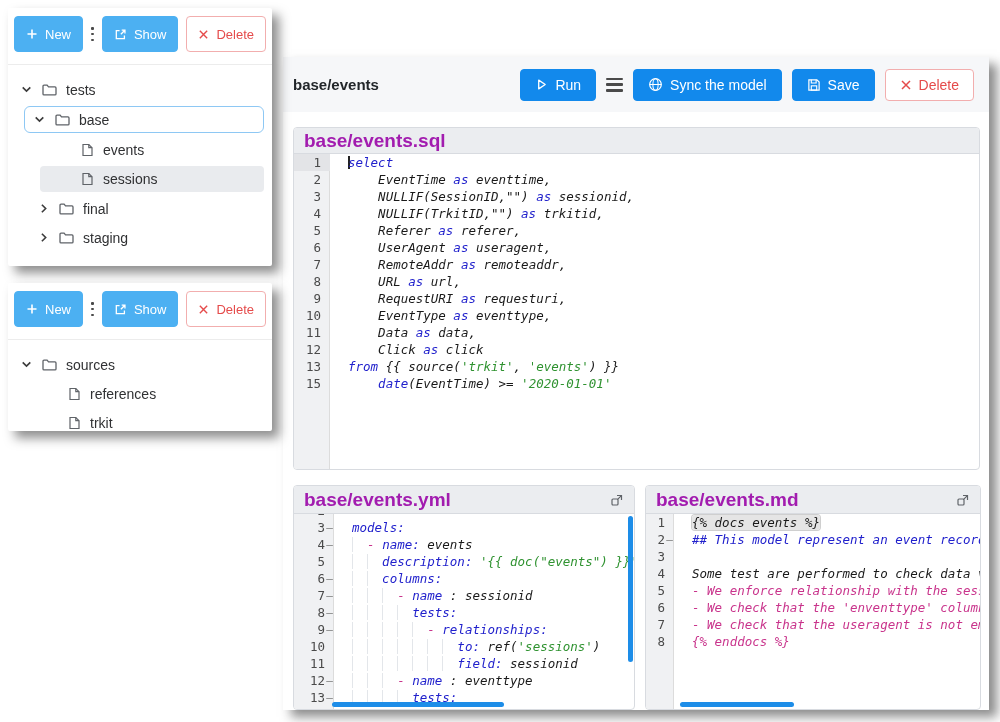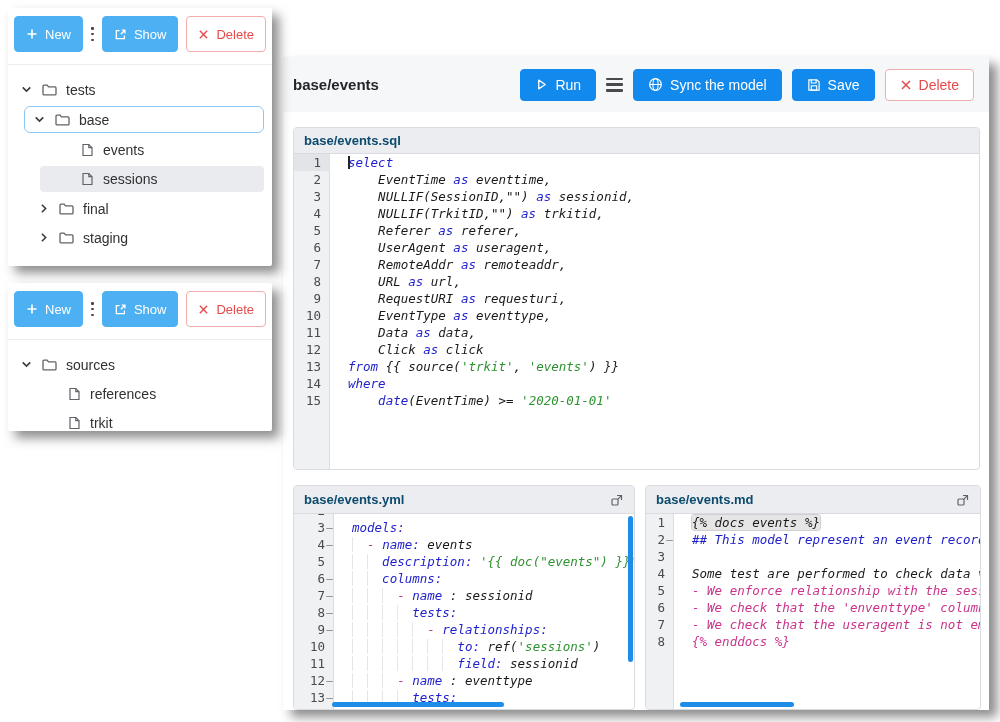--- a/index.html
+++ b/index.html
@@ -45,21 +45,21 @@
   .main-header { height:55px; background:#f6f7f9; display:flex; align-items:center; padding:0 15px 0 10px;gap:16px; }
   .main-title { font-size:15px; font-weight:700; color:#22262a; }
   .main-toolbar { margin-left:auto; display:flex; align-items:center; gap:10px; }
 
   .card { position:absolute; background:#fff; border:1px solid #d8dbe0; border-radius:4px;
           display:flex; flex-direction:column; overflow:hidden; }
   #sql-card { left:10px; top:70px; width:687px; height:343px; }
   #yml-card { left:10px; top:428px; width:342px; height:225px; }
   #md-card  { left:362px; top:428px; width:336px; height:225px; }
   .card-header { background:#ebedf0; border-bottom:1px solid #d8dbe0; padding:0 10px;
-                 font-size:13px; font-weight:700; color:#0c4a6e; display:flex; align-items:center; flex:none; }
+                 font-size:19px; font-weight:700; color:#a21caf; display:flex; align-items:center; flex:none; }
   #sql-card .card-header { height:26px; }
   #yml-card .card-header, #md-card .card-header { height:28px; }
   .expand-btn { margin-left:auto; display:inline-flex; cursor:pointer; background:none; border:none; padding:0; }
 
   .card-body { position:relative; flex:1; overflow:hidden;
                font-family:"DejaVu Sans Mono", monospace; font-size:12.5px; line-height:17px; color:#1a1a1a; }
   .gutter-bg { position:absolute; left:0; top:0; bottom:0; background:#f0f1f3; border-right:1px solid #dcdcdc; }
   .sql-ed .gutter-bg { width:36px; }
   .yml-ed .gutter-bg { width:40px; }
   .md-ed  .gutter-bg { width:28px; }
@@ -311,21 +311,20 @@
             <div class="code-row"><span class="gutter-cell"><span class="lnum">4</span><span class="fold"></span></span><span class="code-cell"><span class="tok-pl">    NULLIF(TrkitID,"") </span><span class="tok-kw">as</span><span class="tok-pl"> trkitid,</span></span></div>
             <div class="code-row"><span class="gutter-cell"><span class="lnum">5</span><span class="fold"></span></span><span class="code-cell"><span class="tok-pl">    Referer </span><span class="tok-kw">as</span><span class="tok-pl"> referer,</span></span></div>
             <div class="code-row"><span class="gutter-cell"><span class="lnum">6</span><span class="fold"></span></span><span class="code-cell"><span class="tok-pl">    UserAgent </span><span class="tok-kw">as</span><span class="tok-pl"> useragent,</span></span></div>
             <div class="code-row"><span class="gutter-cell"><span class="lnum">7</span><span class="fold"></span></span><span class="code-cell"><span class="tok-pl">    RemoteAddr </span><span class="tok-kw">as</span><span class="tok-pl"> remoteaddr,</span></span></div>
             <div class="code-row"><span class="gutter-cell"><span class="lnum">8</span><span class="fold"></span></span><span class="code-cell"><span class="tok-pl">    URL </span><span class="tok-kw">as</span><span class="tok-pl"> url,</span></span></div>
             <div class="code-row"><span class="gutter-cell"><span class="lnum">9</span><span class="fold"></span></span><span class="code-cell"><span class="tok-pl">    RequestURI </span><span class="tok-kw">as</span><span class="tok-pl"> requesturi,</span></span></div>
             <div class="code-row"><span class="gutter-cell"><span class="lnum">10</span><span class="fold"></span></span><span class="code-cell"><span class="tok-pl">    EventType </span><span class="tok-kw">as</span><span class="tok-pl"> eventtype,</span></span></div>
             <div class="code-row"><span class="gutter-cell"><span class="lnum">11</span><span class="fold"></span></span><span class="code-cell"><span class="tok-pl">    Data </span><span class="tok-kw">as</span><span class="tok-pl"> data,</span></span></div>
             <div class="code-row"><span class="gutter-cell"><span class="lnum">12</span><span class="fold"></span></span><span class="code-cell"><span class="tok-pl">    Click </span><span class="tok-kw">as</span><span class="tok-pl"> click</span></span></div>
             <div class="code-row"><span class="gutter-cell"><span class="lnum">13</span><span class="fold"></span></span><span class="code-cell"><span class="tok-kw">from</span><span class="tok-pl"> {{ source(</span><span class="tok-str">'trkit'</span><span class="tok-pl">, </span><span class="tok-str">'events'</span><span class="tok-pl">) }}</span></span></div>
-            <div class="code-row"><span class="gutter-cell"><span class="lnum">14</span><span class="fold"></span></span><span class="code-cell"><span class="tok-kw">where</span></span></div>
             <div class="code-row"><span class="gutter-cell"><span class="lnum">15</span><span class="fold"></span></span><span class="code-cell"><span class="tok-pl">    </span><span class="tok-kw">date</span><span class="tok-pl">(EventTime) &gt;= </span><span class="tok-str">'2020-01-01'</span></span></div>
           </div>
       </div>
     </div>
 
     <div class="card" id="yml-card">
       <div class="card-header">
         <span>base/events.yml</span>
         <button class="expand-btn">
           <svg width="14" height="14" viewBox="0 0 14 14">

